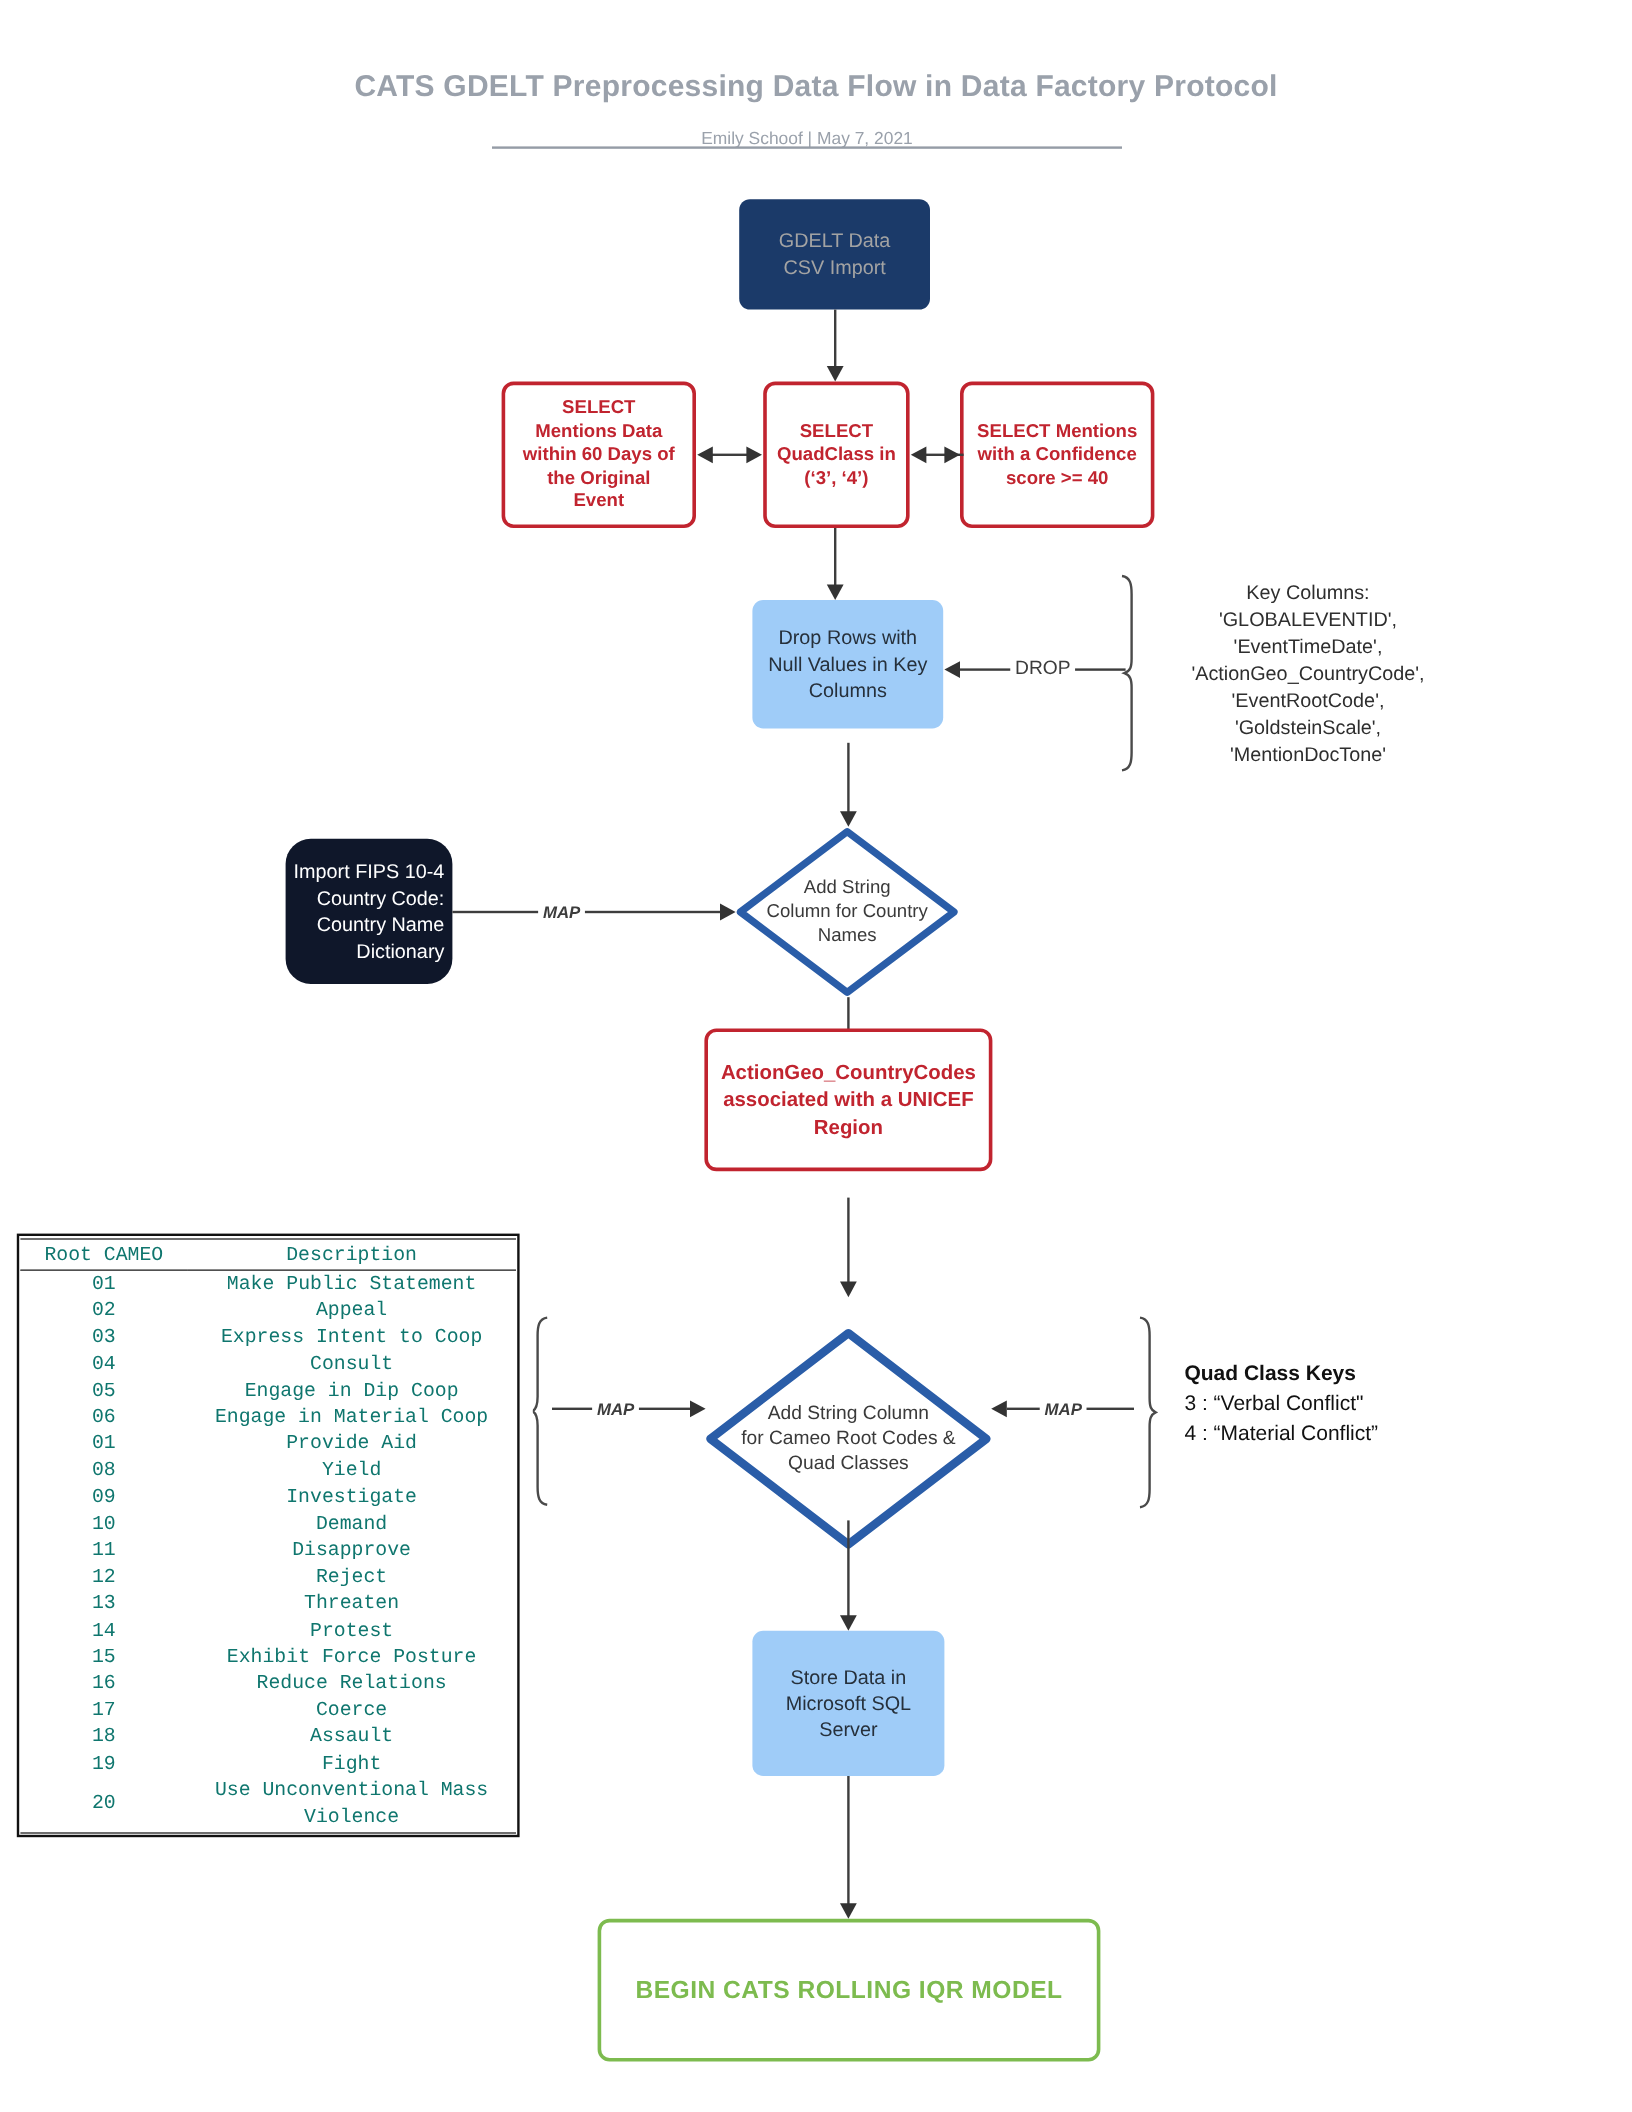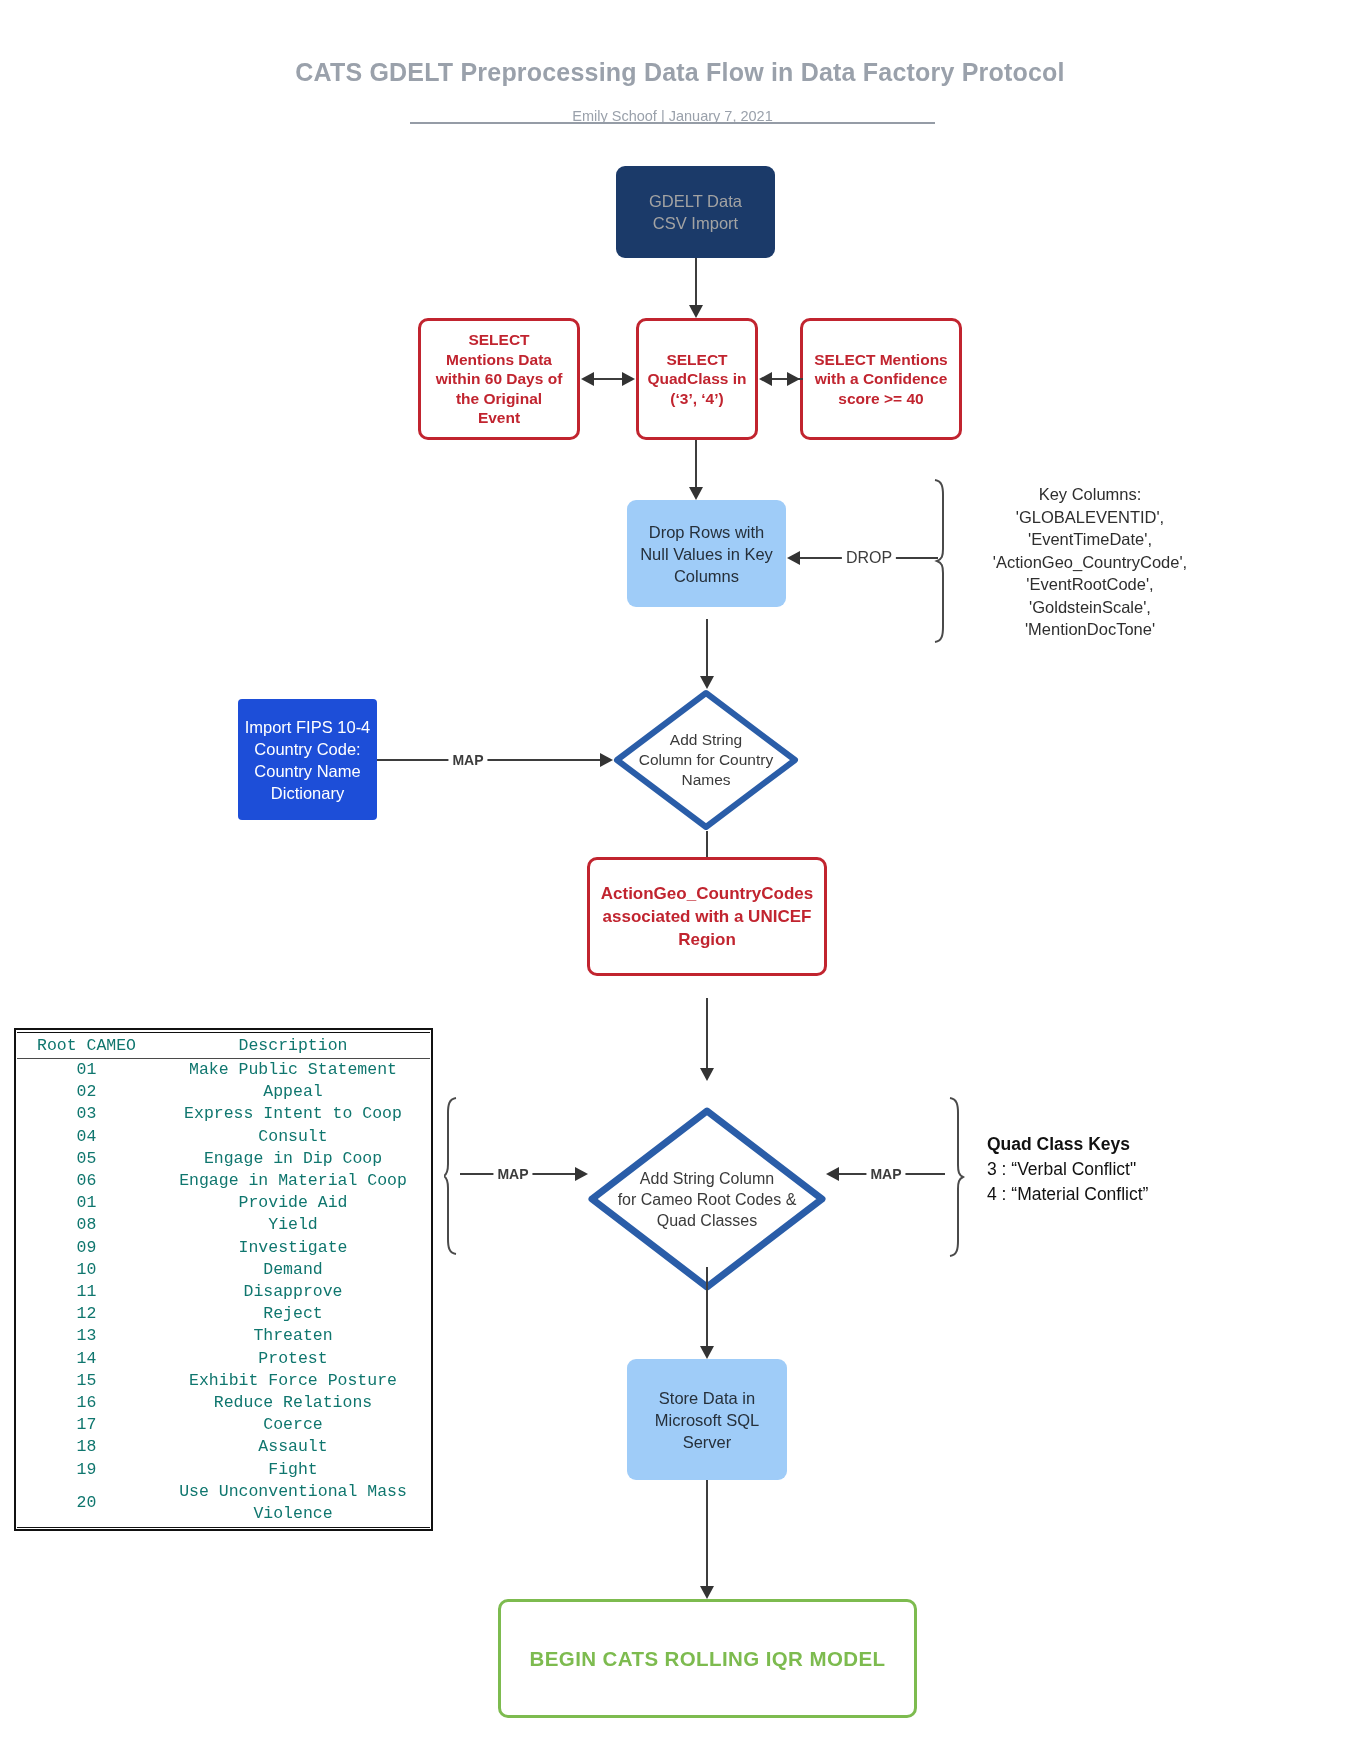--- a/index.html
+++ b/index.html
@@ -11,21 +11,21 @@
               font-size:25px;font-weight:bold;color:#9aa1ab;letter-spacing:.2px;}
   .byline-wrap{position:absolute;left:410px;top:104px;width:525px;height:28px;}
   .byline-line{position:absolute;left:0;right:0;top:18px;height:2px;background:#959ca6;}
   .byline-text{position:absolute;left:0;right:0;top:4px;text-align:center;
                font-size:14.5px;color:#9aa1ab;}
 
   
   .node{position:absolute;display:flex;align-items:center;justify-content:center;
         text-align:center;white-space:pre-line;box-sizing:border-box;}
   .navy-box{background:#1b3a69;color:#a3a3a3;border-radius:9px;font-size:16.5px;line-height:22px;}
-  .blue-box{background:#1d4ed8;color:#ffffff;border-radius:4px;font-size:16.5px;line-height:22px;}
+  .blue-box{background:#0f172a;color:#ffffff;border-radius:21px;font-size:16.5px;line-height:22px;text-align:right;}
   .lblue-box{background:#9fccf8;color:#26303b;border-radius:9px;font-size:16.5px;line-height:22px;}
   .red-box{background:#ffffff;border:3px solid #c1242f;color:#c1242f;border-radius:10px;
            font-weight:bold;font-size:15.5px;line-height:19.5px;}
   .green-box{background:#ffffff;border:3px solid #7dbb4f;color:#7dbb4f;border-radius:10px;
              font-weight:bold;font-size:20.5px;letter-spacing:.4px;}
 
   
   .diamond{position:absolute;}
   .diamond svg{display:block;}
   .diamond-label{position:absolute;left:50%;top:50%;transform:translate(-50%,-50%);
@@ -33,21 +33,21 @@
 
   
   .vline{position:absolute;width:2px;background:#3d3d3d;}
   .hline{position:absolute;height:2px;background:#3d3d3d;}
   .ah{position:absolute;width:0;height:0;}
   .ah-down{border-left:7px solid transparent;border-right:7px solid transparent;border-top:13px solid #333;}
   .ah-right{border-top:7px solid transparent;border-bottom:7px solid transparent;border-left:13px solid #333;}
   .ah-left{border-top:7px solid transparent;border-bottom:7px solid transparent;border-right:13px solid #333;}
   .edge-label{position:absolute;transform:translate(-50%,-50%);background:#ffffff;
               padding:0 4px;color:#3c3c3c;font-size:16px;}
-  .edge-label.bold{font-weight:bold;font-size:14px;}
+  .edge-label.bold{font-weight:bold;font-size:14px;font-style:italic;}
 
   
   .note-center{position:absolute;text-align:center;color:#2e2e2e;font-size:16.5px;line-height:22.5px;}
   .note-left{position:absolute;text-align:left;color:#111;font-size:17.5px;line-height:25px;}
   .note-left .heading{font-weight:bold;}
   .brace{position:absolute;}
 
   
   .table-outer{position:absolute;left:14px;top:1028px;width:419px;border:2px solid #111;
                background:#fff;padding:2px 1px 1px 1px;box-sizing:border-box;}
@@ -59,21 +59,21 @@
   table.cameo th:first-child{width:135px;}
   table.cameo td{text-align:center;line-height:22.2px;padding:0 2px;}
 </style>
 </head>
 <body>
 
 <div id="canvas">
 
   <div class="page-title">CATS GDELT Preprocessing Data Flow in Data Factory Protocol</div>
   <div class="byline-wrap">
-    <div class="byline-text">Emily Schoof  |  January 7, 2021</div>
+    <div class="byline-text">Emily Schoof  |  May 7, 2021</div>
     <div class="byline-line"></div>
   </div>
 
   <div class="node navy-box" style="left:616px;top:166px;width:159px;height:92px;">GDELT Data
 CSV Import</div>
 
   <div class="vline" style="left:695px;top:258px;height:48px;"></div>
   <div class="ah ah-down" style="left:689px;top:305px;"></div>
 
   <div class="node red-box" style="left:418px;top:318px;width:162px;height:122px;">SELECT

